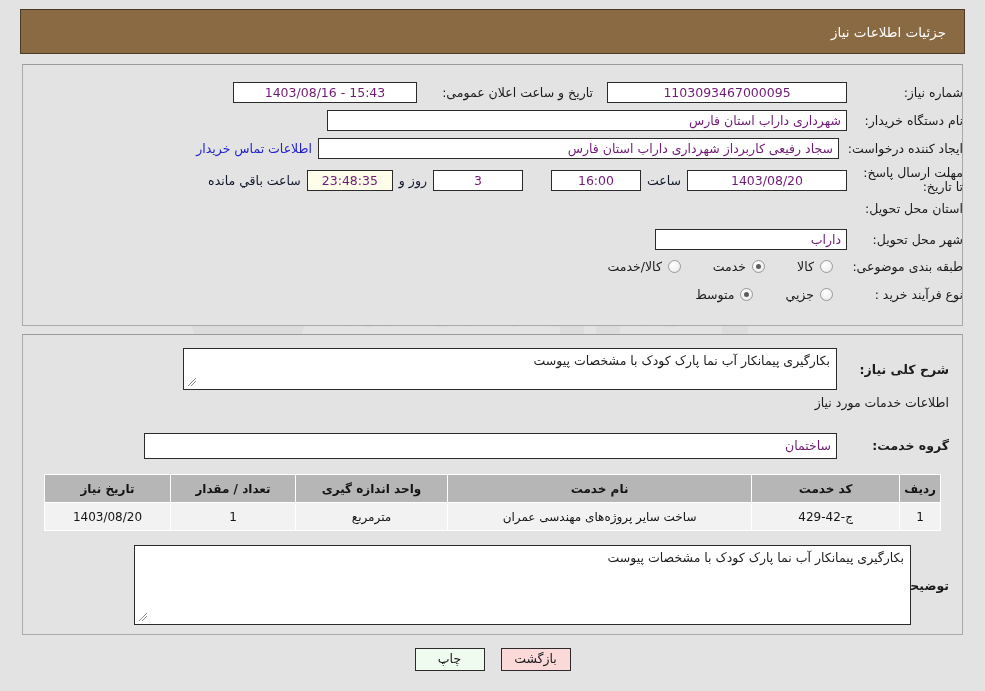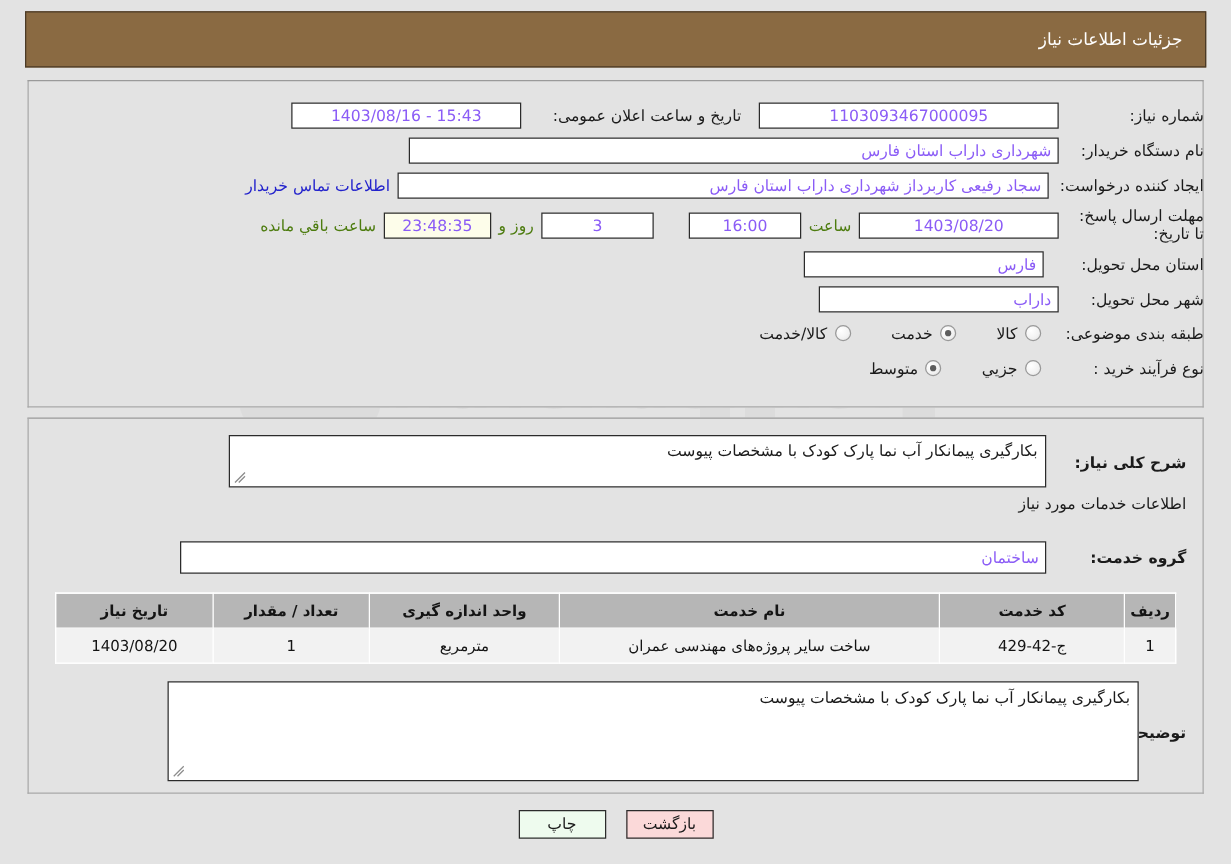--- a/index.html
+++ b/index.html
@@ -66,29 +66,29 @@
     font-size: 12.5px;
     color: #1b1b1b;
     z-index: 3;
   }
   .lbl {
     text-align: right;
     color: #1b1b1b;
     font-size: 12.5px;
     padding-left: 8px;
   }
-  .lbl2 { color:#4d7c0f; font-size:12.5px; padding:0 6px; }
+  .lbl2 { color:#0f172a; font-size:12.5px; padding:0 6px; }
 
   .box {
     background: #ffffff;
     border: 1px solid #2b2b2b;
     height: 21px;
     line-height: 19px;
     font-size: 12.5px;
-    color: #8b5cf6;
+    color: #701a75;
     padding: 0 5px;
     text-align: center;
     overflow: hidden;
   }
   .box.right { text-align: right; }
   .box.cream { background:#fdfdea; }
 
   .link {
     color: #2222cc;
     font-size: 12.5px;
@@ -265,21 +265,20 @@
   <div class="box" style="width:90px;">16:00</div>
   <div style="width:28px;"></div>
   <div class="box" style="width:90px;">3</div>
   <div class="lbl2">روز و</div>
   <div class="box cream" style="width:86px;">23:48:35</div>
   <div class="lbl2">ساعت باقي مانده</div>
 </div>
 
 <div class="frow" style="right:22px; top:201px;">
   <div class="lbl" style="width:128px;">استان محل تحویل:</div>
-  <div class="box right" style="width:192px;">فارس</div>
 </div>
 
 <div class="frow" style="right:22px; top:229px;">
   <div class="lbl" style="width:116px;">شهر محل تحویل:</div>
   <div class="box right" style="width:192px;">داراب</div>
 </div>
 
 <div class="frow" style="right:22px; top:259px;">
   <div class="lbl" style="width:116px;">طبقه بندی موضوعی:</div>
   <div class="ritem" style="margin-right:10px;">

